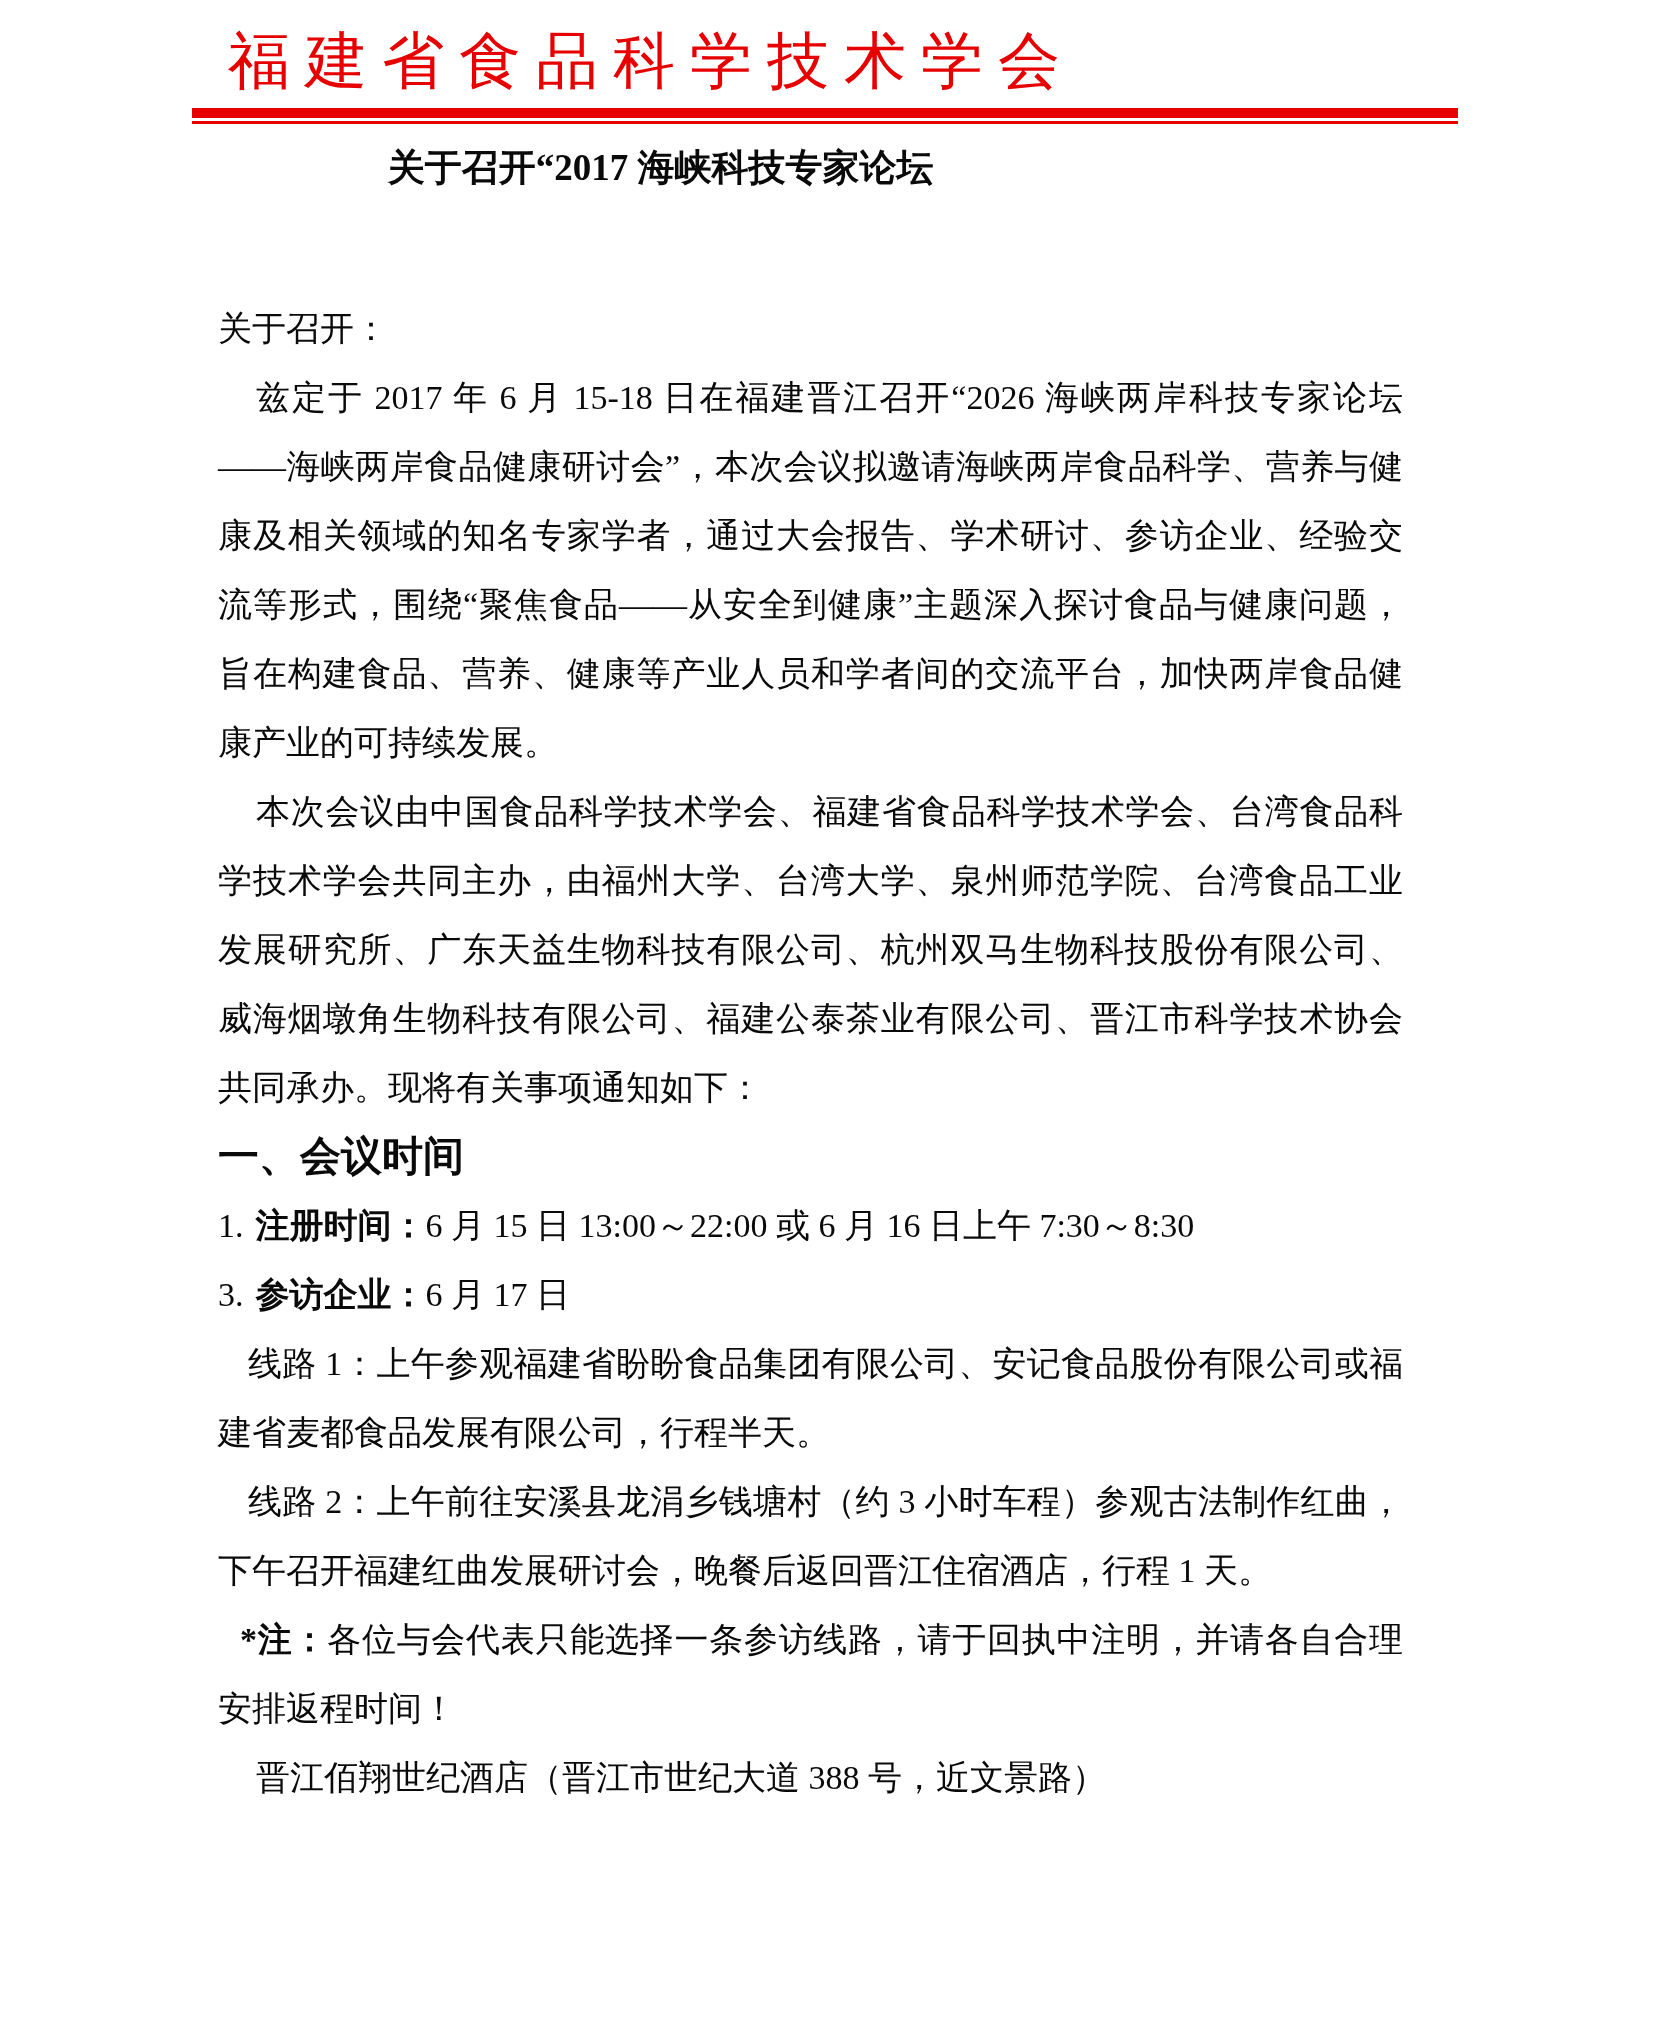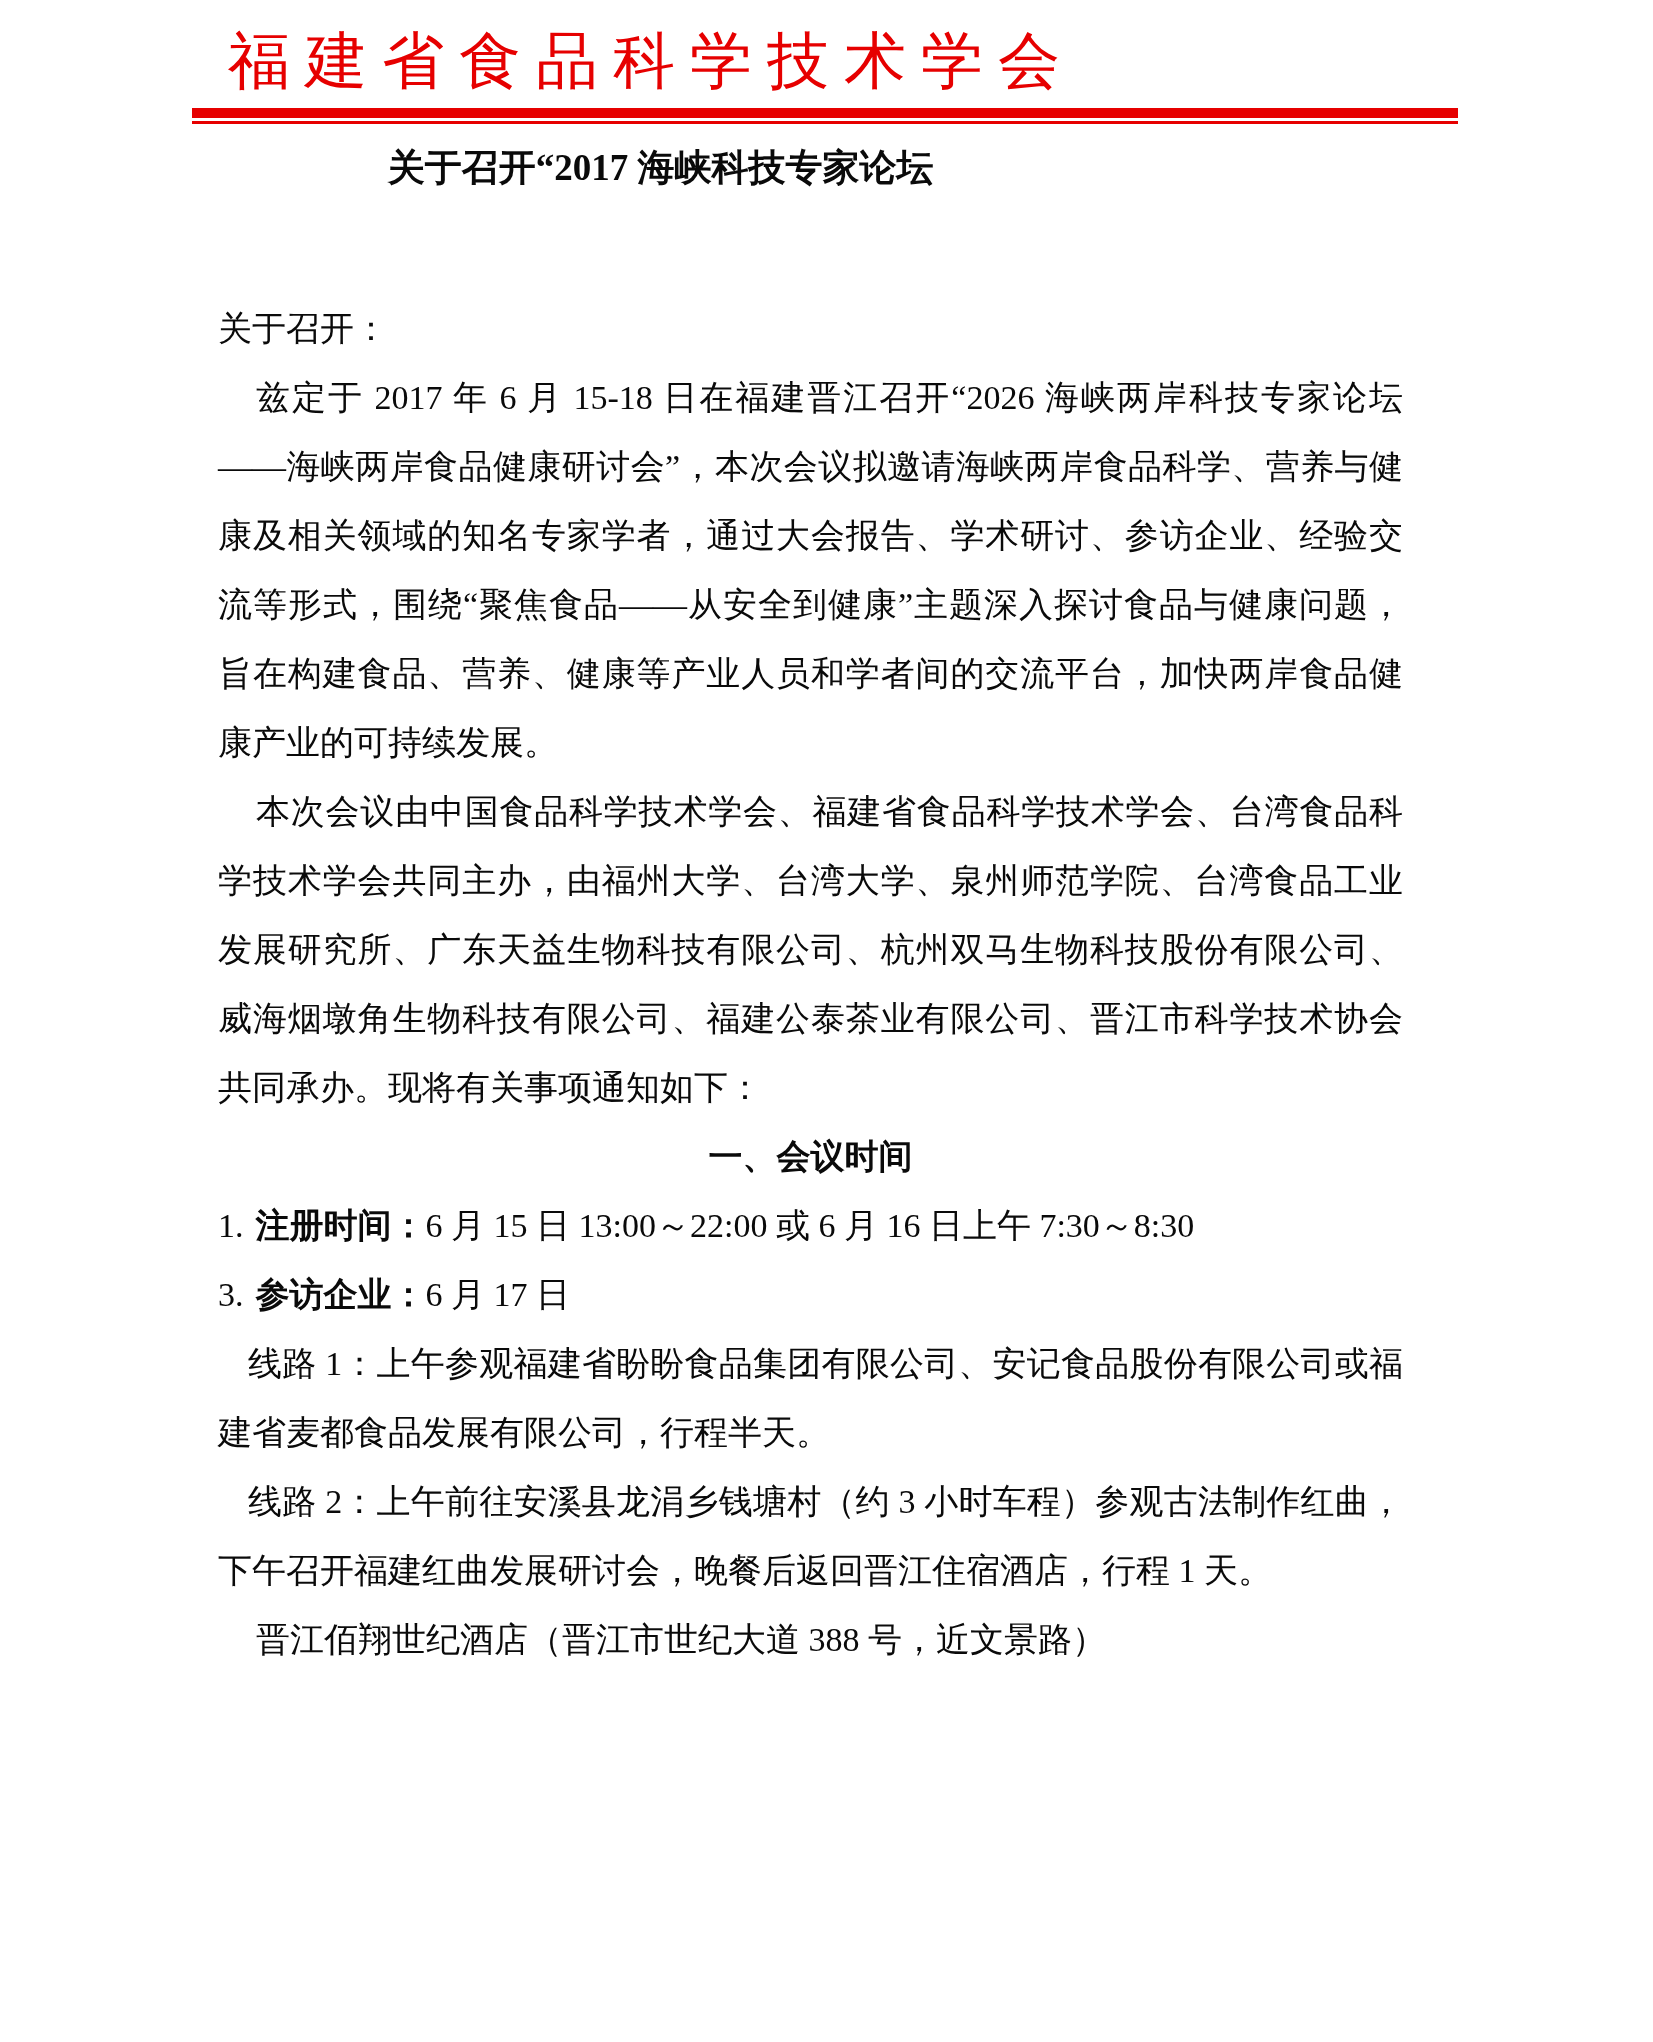--- a/index.html
+++ b/index.html
@@ -34,21 +34,21 @@
   .title-line2 { margin-top:40px; font-size:37px; line-height:44px; }
 
   
   .docbody { margin-top:104px; font-size:34px; line-height:69px; }
   .docbody p { margin:0; }
   .para { text-align:justify; }
   .indent { text-indent:38px; }
   .route  { text-indent:30px; }
   .note   { text-indent:22px; }
   .venue  { text-indent:38px; }
-  .section-heading { font-size:34px; font-weight:bold; line-height:69px;text-align:center; }
+  .section-heading { font-size:41px; font-weight:bold; line-height:69px; }
   .item { line-height:69px; }
   .item-num { margin-right:12px; }
   .item-label { font-weight:bold; }
   .note-label { font-weight:bold; }
 </style>
 </head>
 <body>
 
 <div class="page">
   <div class="content">
@@ -81,19 +81,22 @@
 
 
       <p class="item">
         <span class="item-num">3.</span><span class="item-label">参访企业：</span><span class="item-value">6 月 17 日</span>
       </p>
 
       <p class="para route">线路 1：上午参观福建省盼盼食品集团有限公司、安记食品股份有限公司或福建省麦都食品发展有限公司，行程半天。</p>
 
       <p class="para route">线路 2：上午前往安溪县龙涓乡钱塘村（约 3 小时车程）参观古法制作红曲，下午召开福建红曲发展研讨会，晚餐后返回晋江住宿酒店，行程 1 天。</p>
 
+      <p class="para note">
+        <span class="note-label">*注：</span><span class="note-text">各位与会代表只能选择一条参访线路，请于回执中注明，并请各自合理安排返程时间！</span>
+      </p>
 
 
       <p class="para venue">晋江佰翔世纪酒店（晋江市世纪大道 388 号，近文景路）</p>
 
     </main>
   </div>
 </div>
 
 </body></html>

